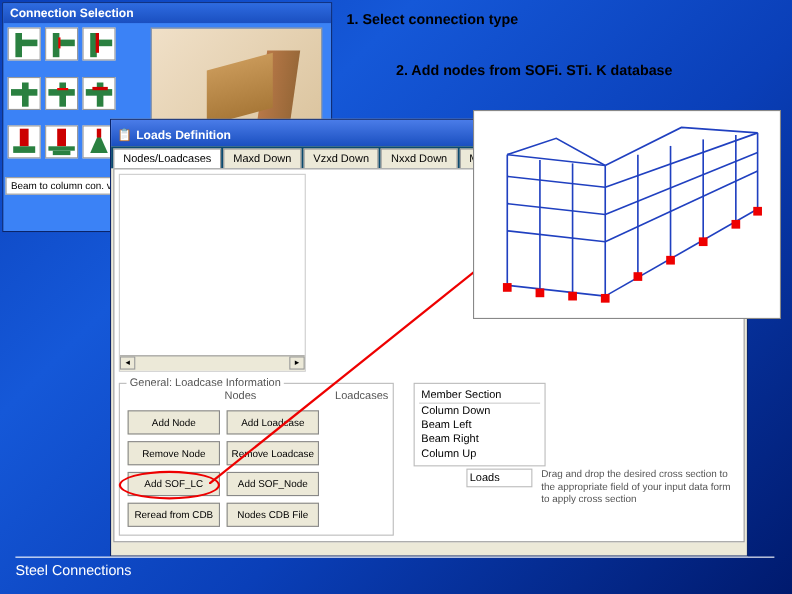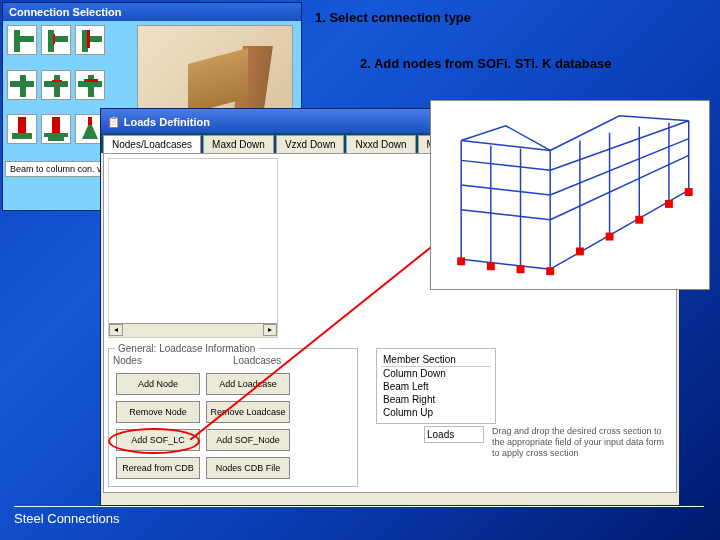--- a/index.html
+++ b/index.html
@@ -3,21 +3,21 @@
 <meta charset="utf-8">
 <style>
 *{margin:0;padding:0;box-sizing:border-box;font-family:Tahoma,Arial,sans-serif}
 body{width:720px;height:540px;background:linear-gradient(135deg,#0a3fb8 0%,#1558d8 30%,#0a3fb8 60%,#001a6e 100%);position:relative;overflow:hidden}
 .callout{position:absolute;color:#000;font-size:13px;font-weight:bold}
 .callout.c1{top:10px;left:315px}
 .callout.c2{top:56px;left:360px}
 .footer{position:absolute;bottom:14px;left:14px;color:#fff;font-size:13px;font-weight:normal;border-top:1px solid #fff;width:690px;padding-top:4px}
 
 
-.win1{position:absolute;top:2px;left:2px;width:300px;background:#7dd3fc;border:1px solid #0a246a}
+.win1{position:absolute;top:2px;left:2px;width:300px;background:#3b82f6;border:1px solid #0a246a}
 .titlebar1{background:linear-gradient(#2e6be0,#1a4fc0);color:#fff;font-size:11px;padding:3px 6px;font-weight:bold}
 .thumb-area{display:flex;padding:2px}
 .icon-grid{display:flex;flex-wrap:wrap;width:130px}
 .conn-icon{width:30px;height:30px;margin:2px;background:#fff;border:1px solid #999;position:relative;overflow:hidden}
 .conn-icon svg{width:100%;height:100%}
 .preview{width:156px;height:130px;background:linear-gradient(135deg,#f0e0c8,#d8c098);margin:2px;border:1px solid #999;position:relative}
 .beam3d{position:absolute;width:60px;height:50px;background:linear-gradient(#c89858,#a87838);top:30px;left:50px;transform:skewY(-15deg)}
 .beam3d2{position:absolute;width:30px;height:70px;background:linear-gradient(90deg,#b87848,#986838);top:20px;left:100px;transform:skewX(-8deg)}
 .caption{font-size:9px;padding:2px 4px;background:#fff;border:1px solid #999;margin:2px}
 .ok-row{text-align:center;padding:6px}
@@ -30,21 +30,21 @@
 .tabs{display:flex;padding:2px 2px 0 2px;background:#0c4a6e;font-size:10px}
 .tab{padding:3px 8px;background:#ece9d8;border:1px solid #999;border-bottom:none;margin-right:2px;cursor:pointer}
 .tab.active{background:#fff}
 .content{background:#fff;border:1px solid #999;margin:0 2px;height:340px;position:relative}
 .left-pane{position:absolute;top:4px;left:4px;width:170px;height:180px;border:1px solid #ccc}
 .scroll-h{position:absolute;bottom:0;left:0;right:0;height:14px;background:#ece9d8;border-top:1px solid #999;display:flex}
 .scroll-btn{width:14px;height:12px;background:#ece9d8;border:1px solid #999;font-size:8px;text-align:center}
 .group{position:absolute;top:194px;left:4px;width:250px;border:1px solid #bbb;padding:6px 4px 4px 4px}
 .group-label{position:absolute;top:-6px;left:6px;background:#fff;font-size:10px;padding:0 3px;color:#555}
 .pair-labels{display:flex;font-size:10px;color:#555;margin-bottom:4px}
-.pair-labels span{width:50%;text-align:left}
+.pair-labels span{width:50%;text-align:right}
 .btn-grid{display:flex;flex-wrap:wrap}
 .btn2{width:84px;height:22px;margin:3px;background:#ece9d8;border:1px solid #888;font-size:9px;cursor:pointer}
 
 .right-group{position:absolute;top:194px;left:272px;width:120px;border:1px solid #bbb;padding:4px}
 .list-item{font-size:10px;padding:1px 2px}
 
 .loads-label{position:absolute;top:272px;left:320px;font-size:10px;width:60px;border:1px solid #bbb;padding:2px}
 .instr{position:absolute;top:272px;left:388px;font-size:9px;color:#555;width:180px;line-height:1.2}
 
 .bottom-btns{position:absolute;bottom:6px;right:6px;display:flex;gap:4px}

